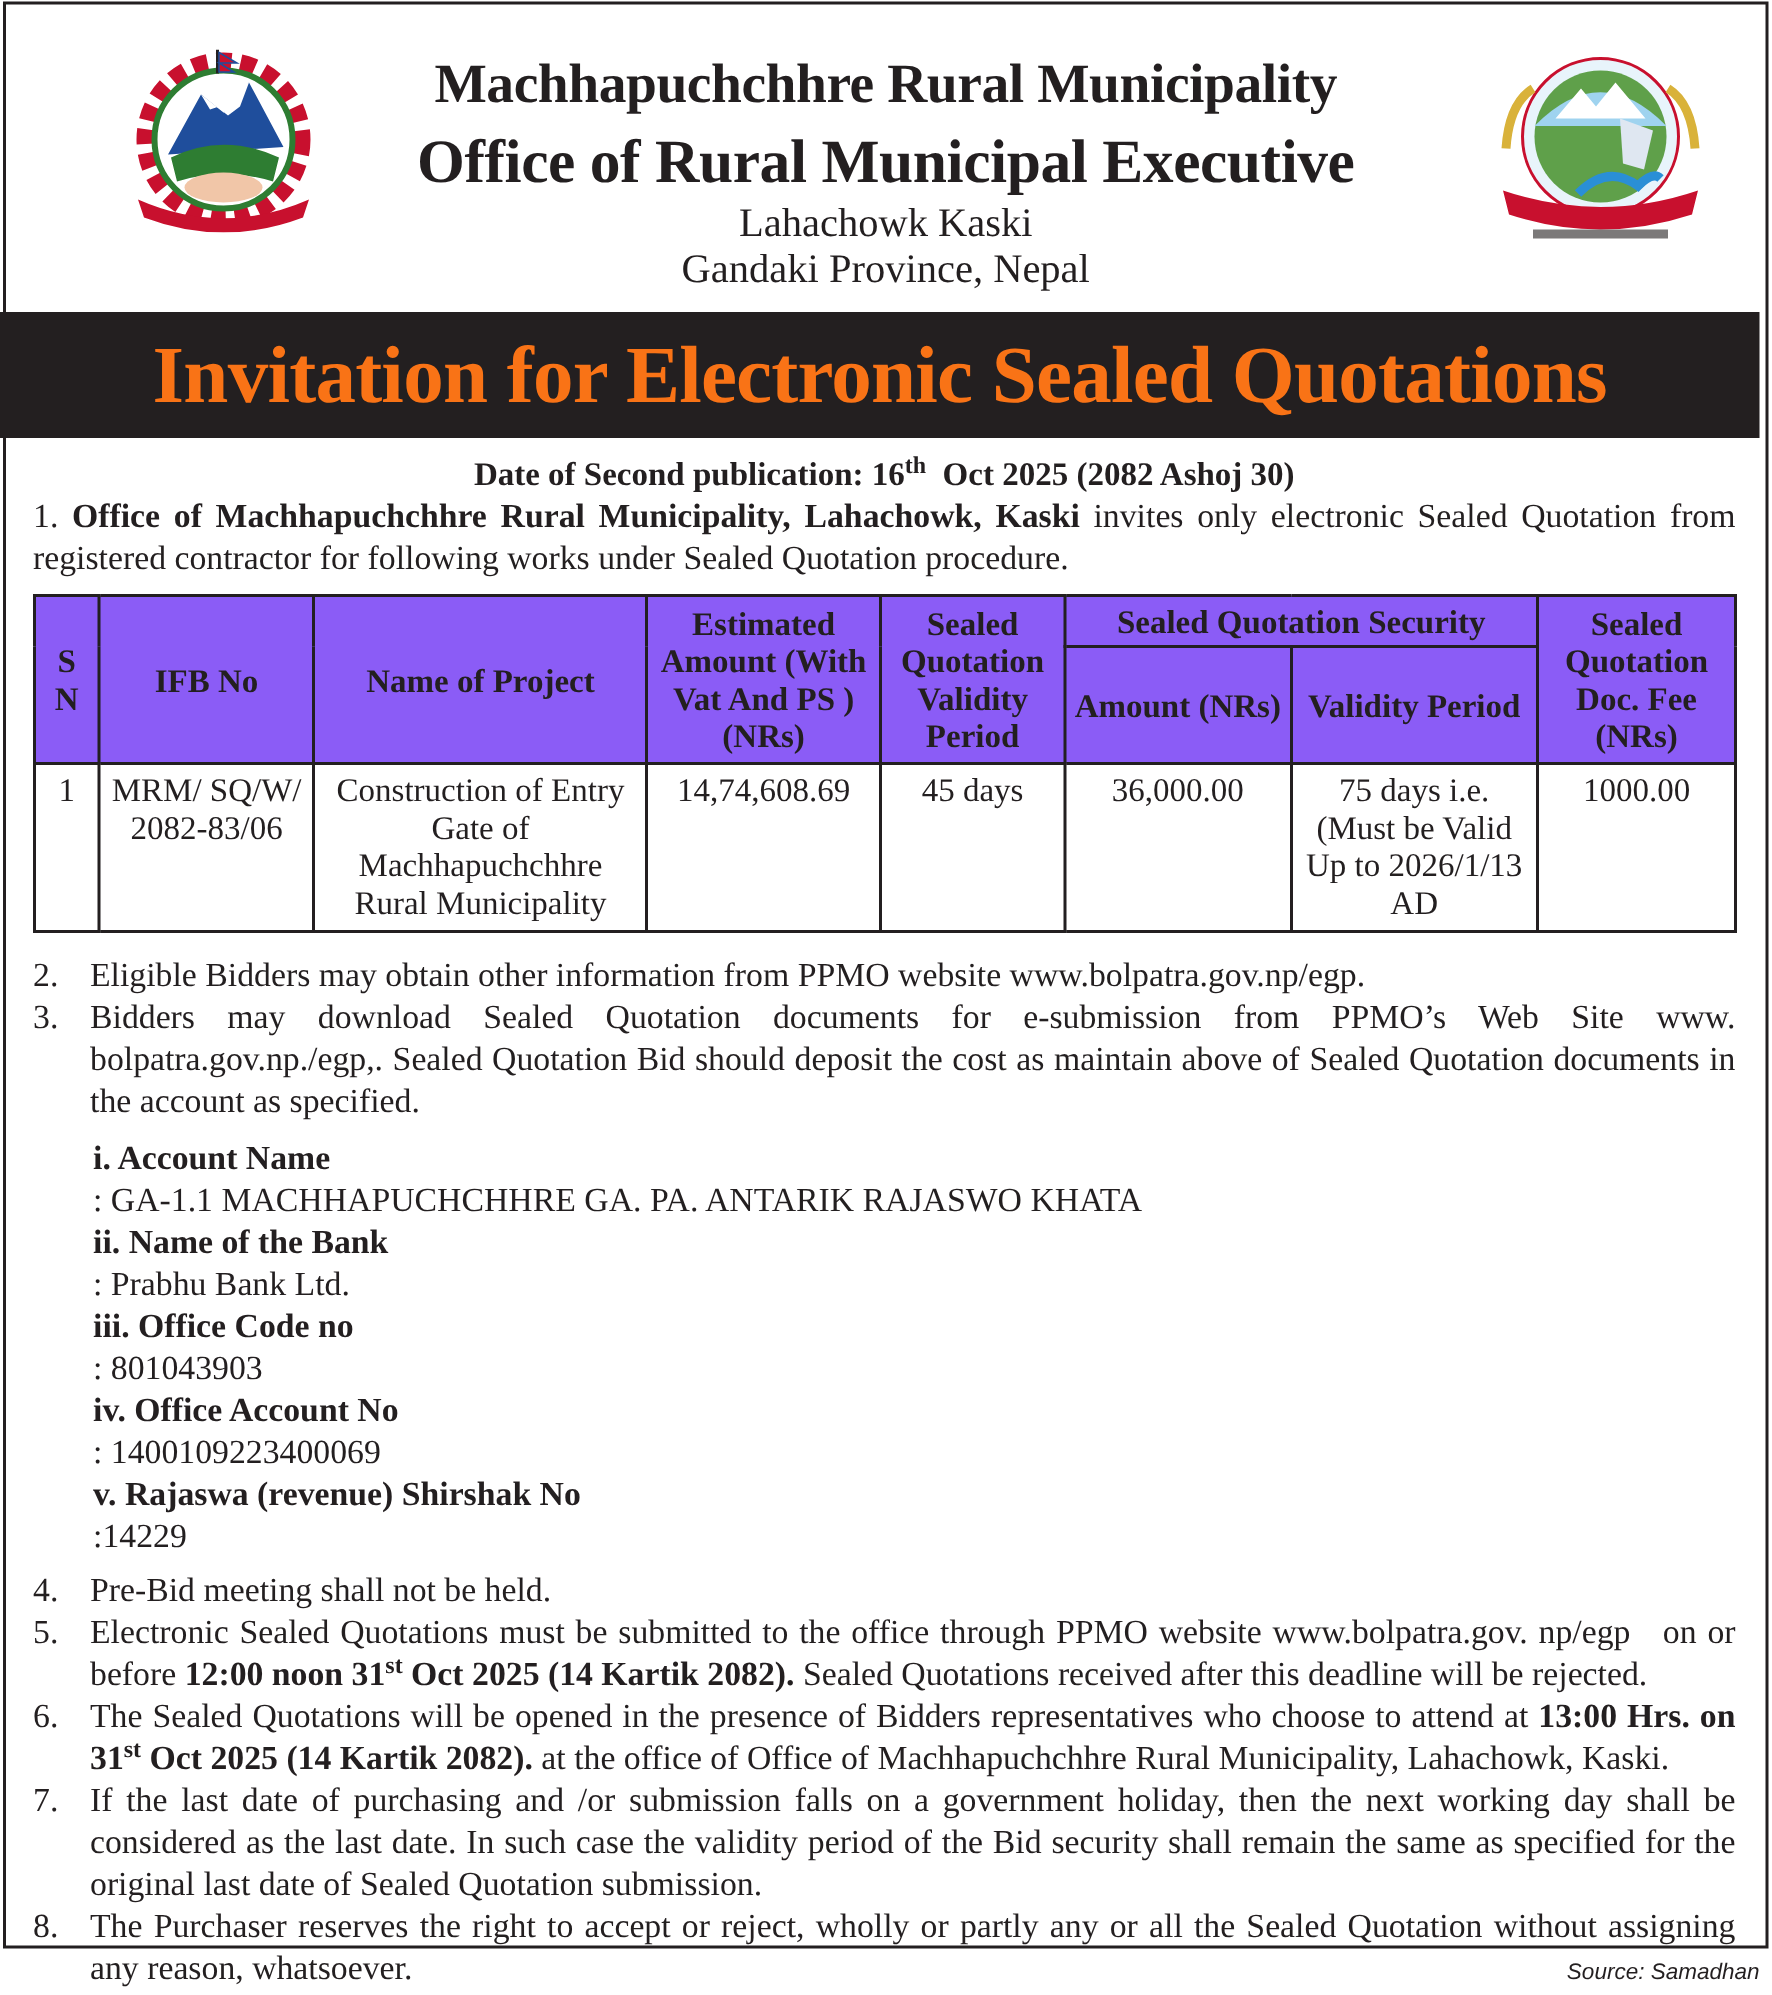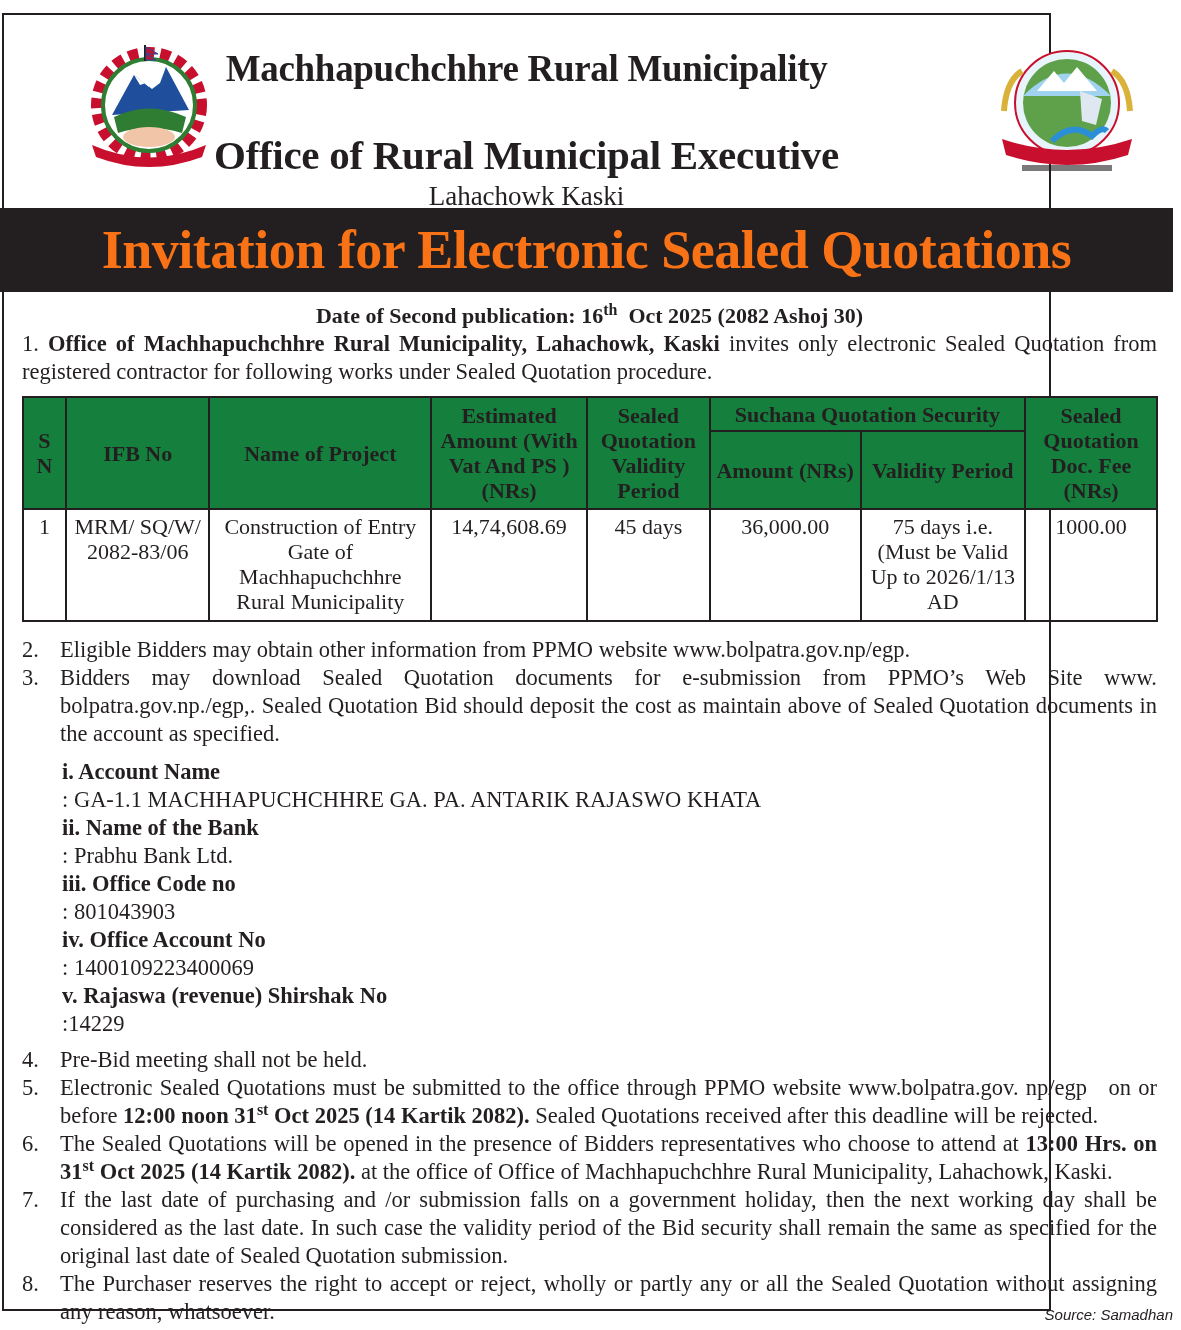--- a/index.html
+++ b/index.html
@@ -1,48 +1,48 @@
 <!DOCTYPE html>
 <html><head>
 <meta charset="utf-8">
 <style>
   * { box-sizing: border-box; margin: 0; padding: 0; }
   html, body { width: 1181px; height: 1330px; background: #ffffff; overflow: hidden; }
   body { font-family: "Liberation Serif", "DejaVu Serif", serif; color: #231f20; position: relative; }
 
   .frame {
-    position: absolute; left: 2px; top: 13px; width: 1049px; height: 1298px;
+    position: absolute; left: 2px; top: 1px; width: 1177px; height: 1298px;
     border: 2px solid #231f20; background: #fff;
   }
   .header { position: relative; height: 206px; }
   .logo-left { position: absolute; left: 70px; top: 30px; width: 150px; height: 122px; }
   .logo-right { position: absolute; left: 988px; top: 26px; width: 150px; height: 140px; }
   .header-text { position: absolute; left: 200px; right: 200px; top: 30px; text-align: center; }
   .h1 { font-weight: bold; font-size: 37px; line-height: 48px; letter-spacing: -0.3px; }
-  .h2 { font-weight: bold; font-size: 41px; line-height: 52px; letter-spacing: -0.3px; margin-top: 36px; }
+  .h2 { font-weight: bold; font-size: 41px; line-height: 52px; letter-spacing: -0.3px; }
   .h3 { font-size: 27px; line-height: 31px; }
 
   .banner {
     position: absolute; left: 0; top: 208px; width: 1173px; height: 84px;
     background: #231f20; color: #f97316; text-align: center;
     font-weight: bold; font-size: 54px; line-height: 84px; letter-spacing: -0.5px;
   }
 
   .content { position: absolute; left: 22px; top: 298px; width: 1135px; font-size: 22.5px; line-height: 28px; }
   .pubdate { text-align: center; font-weight: bold; font-size: 22px; margin-top: 4px; }
   .pubdate sup, .content sup { font-size: 16px; vertical-align: 8px; line-height: 0; }
   .para { text-align: justify; }
   .para b { font-weight: bold; }
 
   table.bid {
     margin-top: 10px; border-collapse: collapse; width: 1136px; font-size: 22px; line-height: 25px;
     border: 2.5px solid #231f20;
   }
   table.bid th, table.bid td { border: 2px solid #231f20; text-align: center; vertical-align: middle; padding: 0 4px; }
-  table.bid th { background: #15803d; font-weight: bold; margin-top: 45px; }
+  table.bid th { background: #8b5cf6; font-weight: bold; margin-top: 45px; }
   table.bid td { vertical-align: top; padding-top: 4px; padding-bottom: 4px; }
 
   ol.items { list-style: none; margin-top: 14px; }
   ol.items li { position: relative; padding-left: 38px; text-align: justify; }
   ol.items li .num { position: absolute; left: 0; top: 0; }
 
   .acct { margin: 10px 0 8px 40px; font-size: 22.5px; line-height: 28px; }
   .acct-row { display: flex; flex-direction: column; }
   .acct-label { font-weight: bold; white-space: nowrap; }
   .acct-val { white-space: nowrap; }
@@ -123,21 +123,21 @@
         <col style="width:165px">
         <col style="width:132px">
     </colgroup>
     <thead>
       <tr style="height:34px">
         <th rowspan="2" style="width:43px;padding:0 10px;">S N</th>
         <th rowspan="2">IFB No</th>
         <th rowspan="2">Name of Project</th>
         <th rowspan="2">Estimated Amount (With Vat And PS ) (NRs)</th>
         <th rowspan="2">Sealed Quotation Validity Period</th>
-        <th colspan="2">Suchana Quotation Security</th>
+        <th colspan="2">Sealed Quotation Security</th>
         <th rowspan="2">Sealed Quotation Doc. Fee (NRs)</th>
       </tr>
       <tr style="height:78px">
         <th>Amount (NRs)</th>
         <th>Validity Period</th>
       </tr>
     </thead>
     <tbody>
       <tr style="height:112px">
         <td>1</td>

